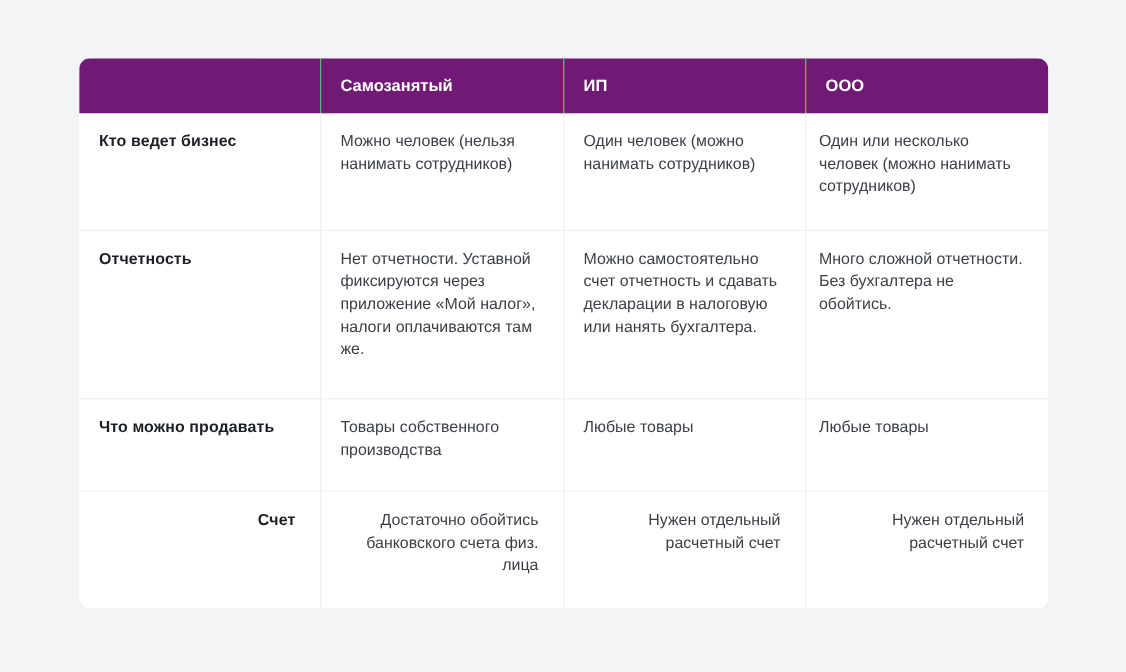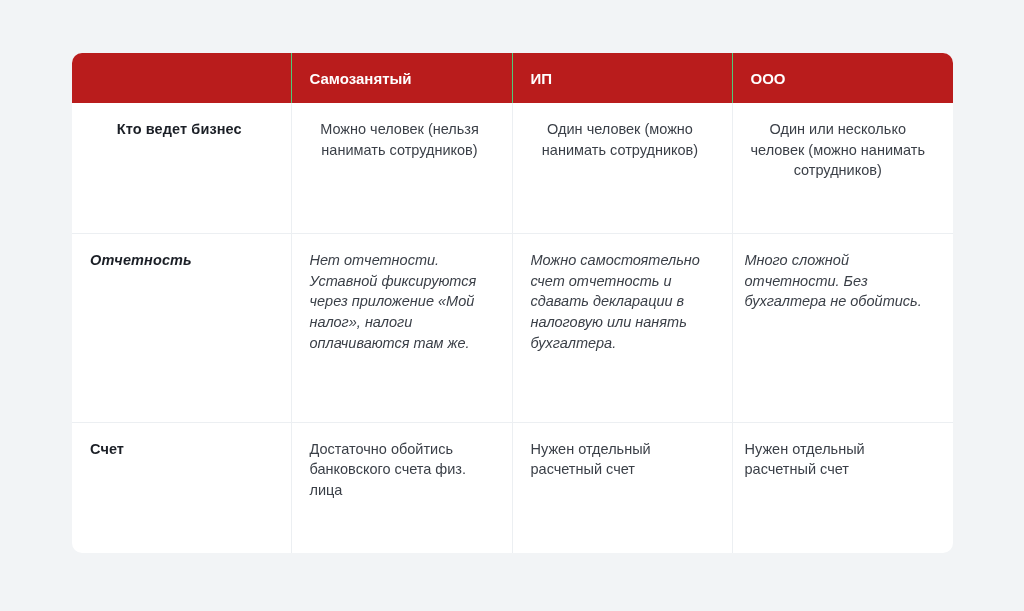--- a/index.html
+++ b/index.html
@@ -41,21 +41,21 @@
     border-collapse: collapse;
     table-layout: fixed;
   }
 
   table.compare col.c0 { width: 219px; }
   table.compare col.c1 { width: 221px; }
   table.compare col.c2 { width: 220px; }
   table.compare col.c3 { width: 221px; }
 
   thead th {
-    background: #b91c1c;
+    background: #701a75;
     color: #ffffff;
     font-size: 15px;
     font-weight: 700;
     text-align: left;
     vertical-align: middle;
     height: 50px;
     padding: 0 0 0 18px;
     border-right: 1px solid #4ecb78;
     box-sizing: border-box;
   }
@@ -81,25 +81,25 @@
     color: #1b1f26;
     letter-spacing: 0.1px;
   }
 
   td.cellvalue {
     font-weight: 400;
     color: #3a3f47;
   }
 
   
-  tr.r0 td { height: 78px; text-align: center; }
+  tr.r0 td { height: 78px; }
   tr.r1 td { height: 67px; }
-  tr.r2 td { height: 115px; font-style: italic; }
+  tr.r2 td { height: 115px; }
   tr.r3 td { height: 64px; }
-  tr.r4 td { height: 81px; }
+  tr.r4 td { height: 81px; text-align: right; }
 
   tr.r1 td, tr.r3 td, tr.r4 td, tr.r5 td { }
 
   
   td.rowlabel, td.cellvalue { }
 </style>
 </head>
 <body>
 
 <div class="page">
@@ -125,20 +125,26 @@
           <td class="cellvalue">Можно человек (нельзя нанимать сотрудников)</td>
           <td class="cellvalue">Один человек (можно нанимать сотрудников)</td>
           <td class="cellvalue">Один или несколько человек (можно нанимать сотрудников)</td>
         </tr>
         <tr class="r2">
           <td class="rowlabel">Отчетность</td>
           <td class="cellvalue">Нет отчетности. Уставной фиксируются через приложение «Мой налог», налоги оплачиваются там же.</td>
           <td class="cellvalue">Можно самостоятельно счет отчетность и сдавать декларации в налоговую или нанять бухгалтера.</td>
           <td class="cellvalue">Много сложной отчетности. Без бухгалтера не обойтись.</td>
         </tr>
+        <tr class="r3">
+          <td class="rowlabel">Что можно продавать</td>
+          <td class="cellvalue">Товары собственного производства</td>
+          <td class="cellvalue">Любые товары</td>
+          <td class="cellvalue">Любые товары</td>
+        </tr>
         <tr class="r4">
           <td class="rowlabel">Счет</td>
           <td class="cellvalue">Достаточно обойтись банковского счета физ. лица</td>
           <td class="cellvalue">Нужен отдельный расчетный счет</td>
           <td class="cellvalue">Нужен отдельный расчетный счет</td>
         </tr>
 
       </tbody>
     </table>
   </div>

